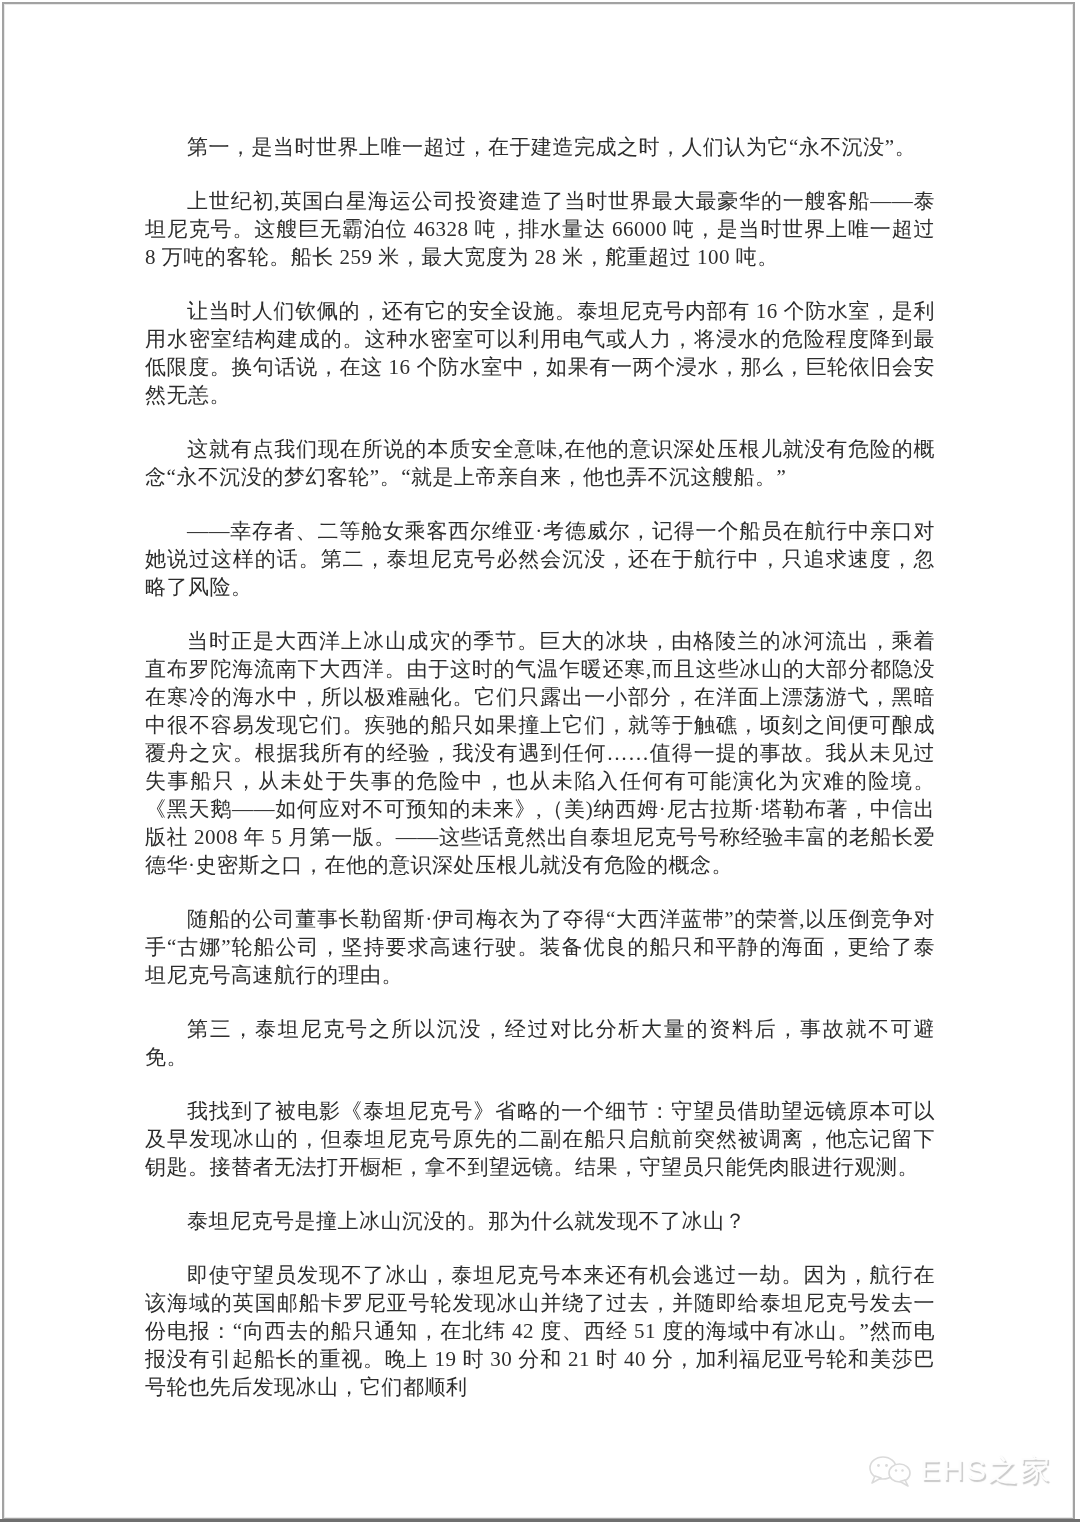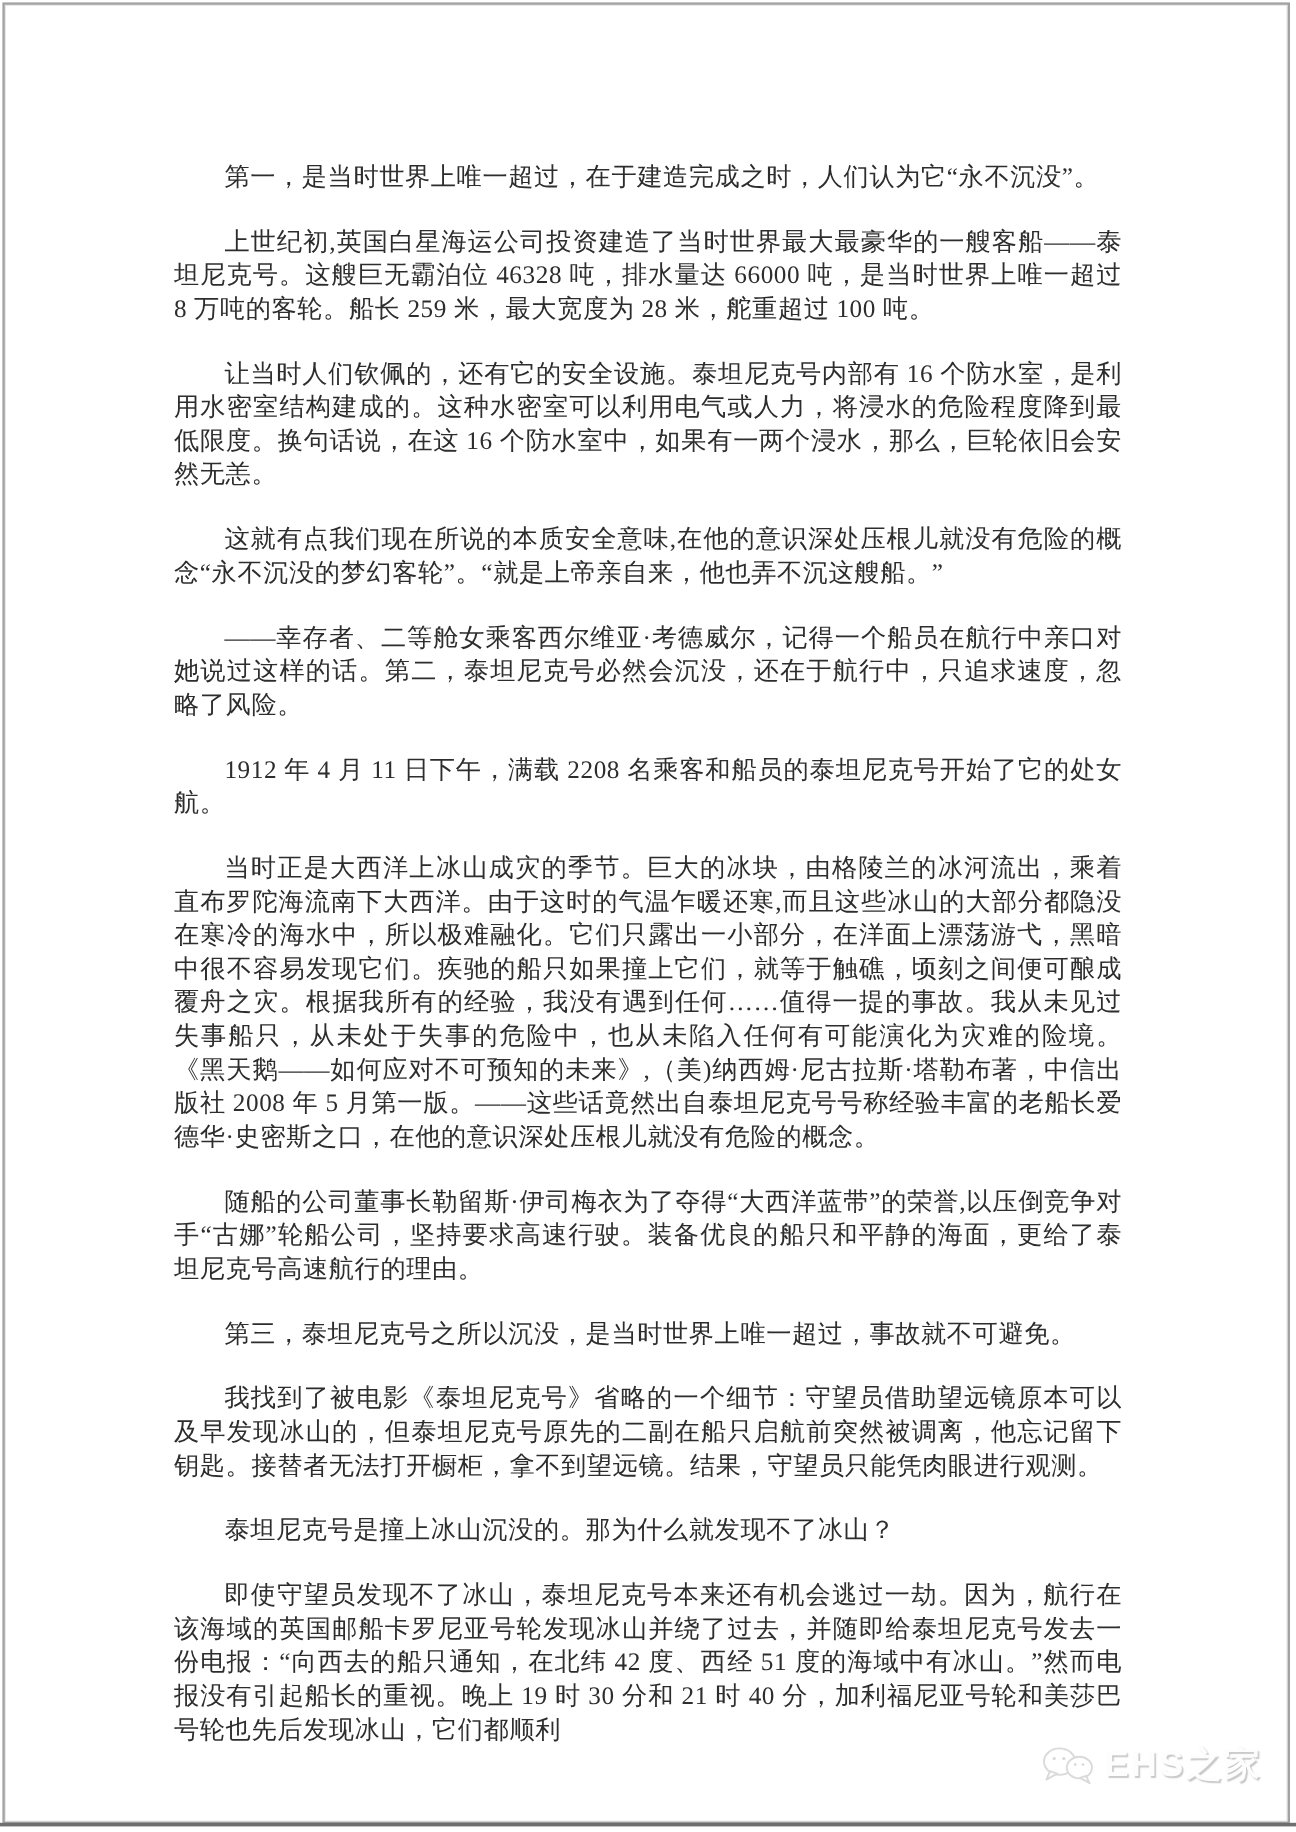--- a/index.html
+++ b/index.html
@@ -62,42 +62,41 @@
   }
   .wm-icon {
     display: inline-block;
     width: 46px;
     height: 36px;
     opacity: 0.9;
   }
   .wm-text {
     font-family: "Liberation Sans", "DejaVu Sans", sans-serif;
     font-size: 30px;
-    font-weight: bold;
+    font-weight: normal;
     color: #fdfdfd;
     text-shadow: 1.5px 1.5px 1px #c9c9c9, -1px -1px 0 #ffffff;
     letter-spacing: 2px;
   }
 </style>
 </head>
 <body>
 
 <div class="page-frame"></div>
 <div class="page-bottom-rule"></div>
 
 <div class="article" id="article">
     <p class="para">第一，是当时世界上唯一超过，在于建造完成之时，人们认为它“永不沉没”。</p>
     <p class="para">上世纪初,英国白星海运公司投资建造了当时世界最大最豪华的一艘客船——泰坦尼克号。这艘巨无霸泊位 46328 吨，排水量达 66000 吨，是当时世界上唯一超过 8 万吨的客轮。船长 259 米，最大宽度为 28 米，舵重超过 100 吨。</p>
     <p class="para">让当时人们钦佩的，还有它的安全设施。泰坦尼克号内部有 16 个防水室，是利用水密室结构建成的。这种水密室可以利用电气或人力，将浸水的危险程度降到最低限度。换句话说，在这 16 个防水室中，如果有一两个浸水，那么，巨轮依旧会安然无恙。</p>
     <p class="para">这就有点我们现在所说的本质安全意味,在他的意识深处压根儿就没有危险的概念“永不沉没的梦幻客轮”。“就是上帝亲自来，他也弄不沉这艘船。”</p>
     <p class="para">——幸存者、二等舱女乘客西尔维亚·考德威尔，记得一个船员在航行中亲口对她说过这样的话。第二，泰坦尼克号必然会沉没，还在于航行中，只追求速度，忽略了风险。</p>
-    <p class="para">1912 年 4 月 11 日下午，满载 2208 名乘客和船员的泰坦尼克号开始了它的处女航。</p>
     <p class="para">当时正是大西洋上冰山成灾的季节。巨大的冰块，由格陵兰的冰河流出，乘着直布罗陀海流南下大西洋。由于这时的气温乍暖还寒,而且这些冰山的大部分都隐没在寒冷的海水中，所以极难融化。它们只露出一小部分，在洋面上漂荡游弋，黑暗中很不容易发现它们。疾驰的船只如果撞上它们，就等于触礁，顷刻之间便可酿成覆舟之灾。根据我所有的经验，我没有遇到任何……值得一提的事故。我从未见过失事船只，从未处于失事的危险中，也从未陷入任何有可能演化为灾难的险境。《黑天鹅——如何应对不可预知的未来》,（美)纳西姆·尼古拉斯·塔勒布著，中信出版社 2008 年 5 月第一版。——这些话竟然出自泰坦尼克号号称经验丰富的老船长爱德华·史密斯之口，在他的意识深处压根儿就没有危险的概念。</p>
     <p class="para">随船的公司董事长勒留斯·伊司梅衣为了夺得“大西洋蓝带”的荣誉,以压倒竞争对手“古娜”轮船公司，坚持要求高速行驶。装备优良的船只和平静的海面，更给了泰坦尼克号高速航行的理由。</p>
-    <p class="para">第三，泰坦尼克号之所以沉没，是当时世界上唯一超过，事故就不可避免。</p>
+    <p class="para">第三，泰坦尼克号之所以沉没，经过对比分析大量的资料后，事故就不可避免。</p>
     <p class="para">我找到了被电影《泰坦尼克号》省略的一个细节：守望员借助望远镜原本可以及早发现冰山的，但泰坦尼克号原先的二副在船只启航前突然被调离，他忘记留下钥匙。接替者无法打开橱柜，拿不到望远镜。结果，守望员只能凭肉眼进行观测。</p>
     <p class="para">泰坦尼克号是撞上冰山沉没的。那为什么就发现不了冰山？</p>
     <p class="para">即使守望员发现不了冰山，泰坦尼克号本来还有机会逃过一劫。因为，航行在该海域的英国邮船卡罗尼亚号轮发现冰山并绕了过去，并随即给泰坦尼克号发去一份电报：“向西去的船只通知，在北纬 42 度、西经 51 度的海域中有冰山。”然而电报没有引起船长的重视。晚上 19 时 30 分和 21 时 40 分，加利福尼亚号轮和美莎巴号轮也先后发现冰山，它们都顺利</p>
   </div>
 
 <div class="watermark">
   <span class="wm-icon">
     <svg viewBox="0 0 46 36" width="46" height="36" xmlns="http://www.w3.org/2000/svg">
 
       <g stroke="#d7d7d7" stroke-width="1.6" fill="#ffffff">

